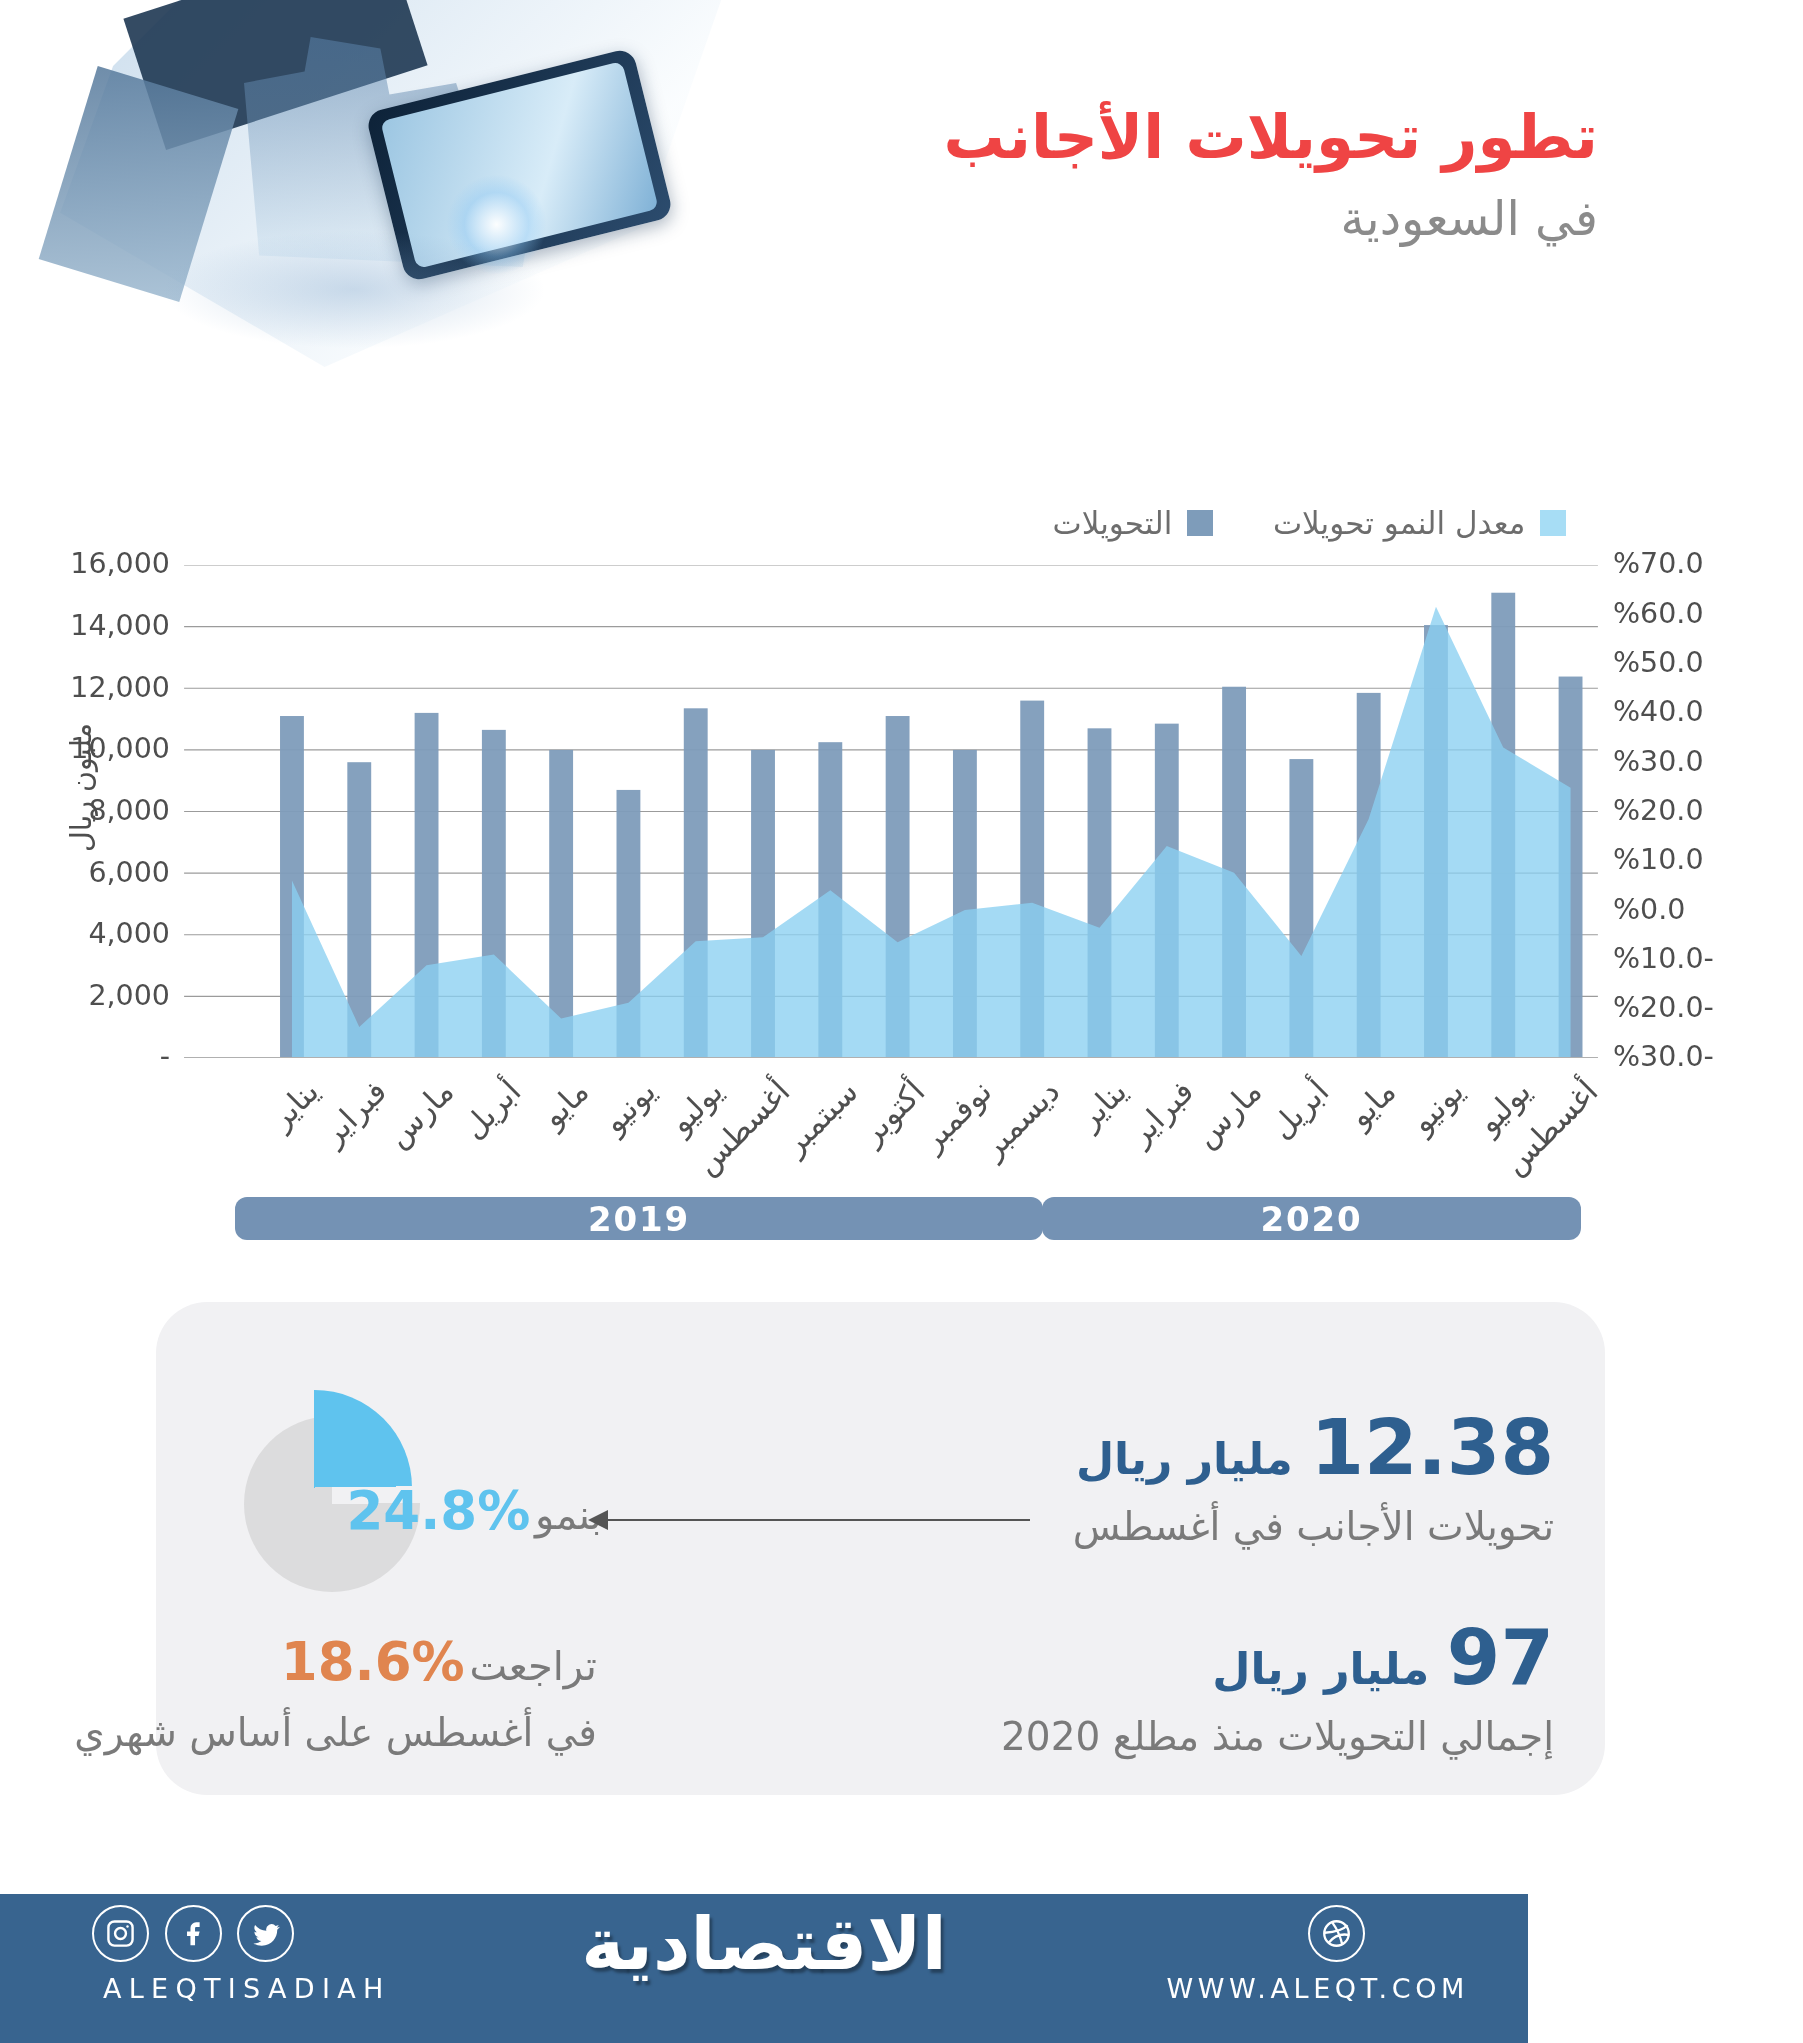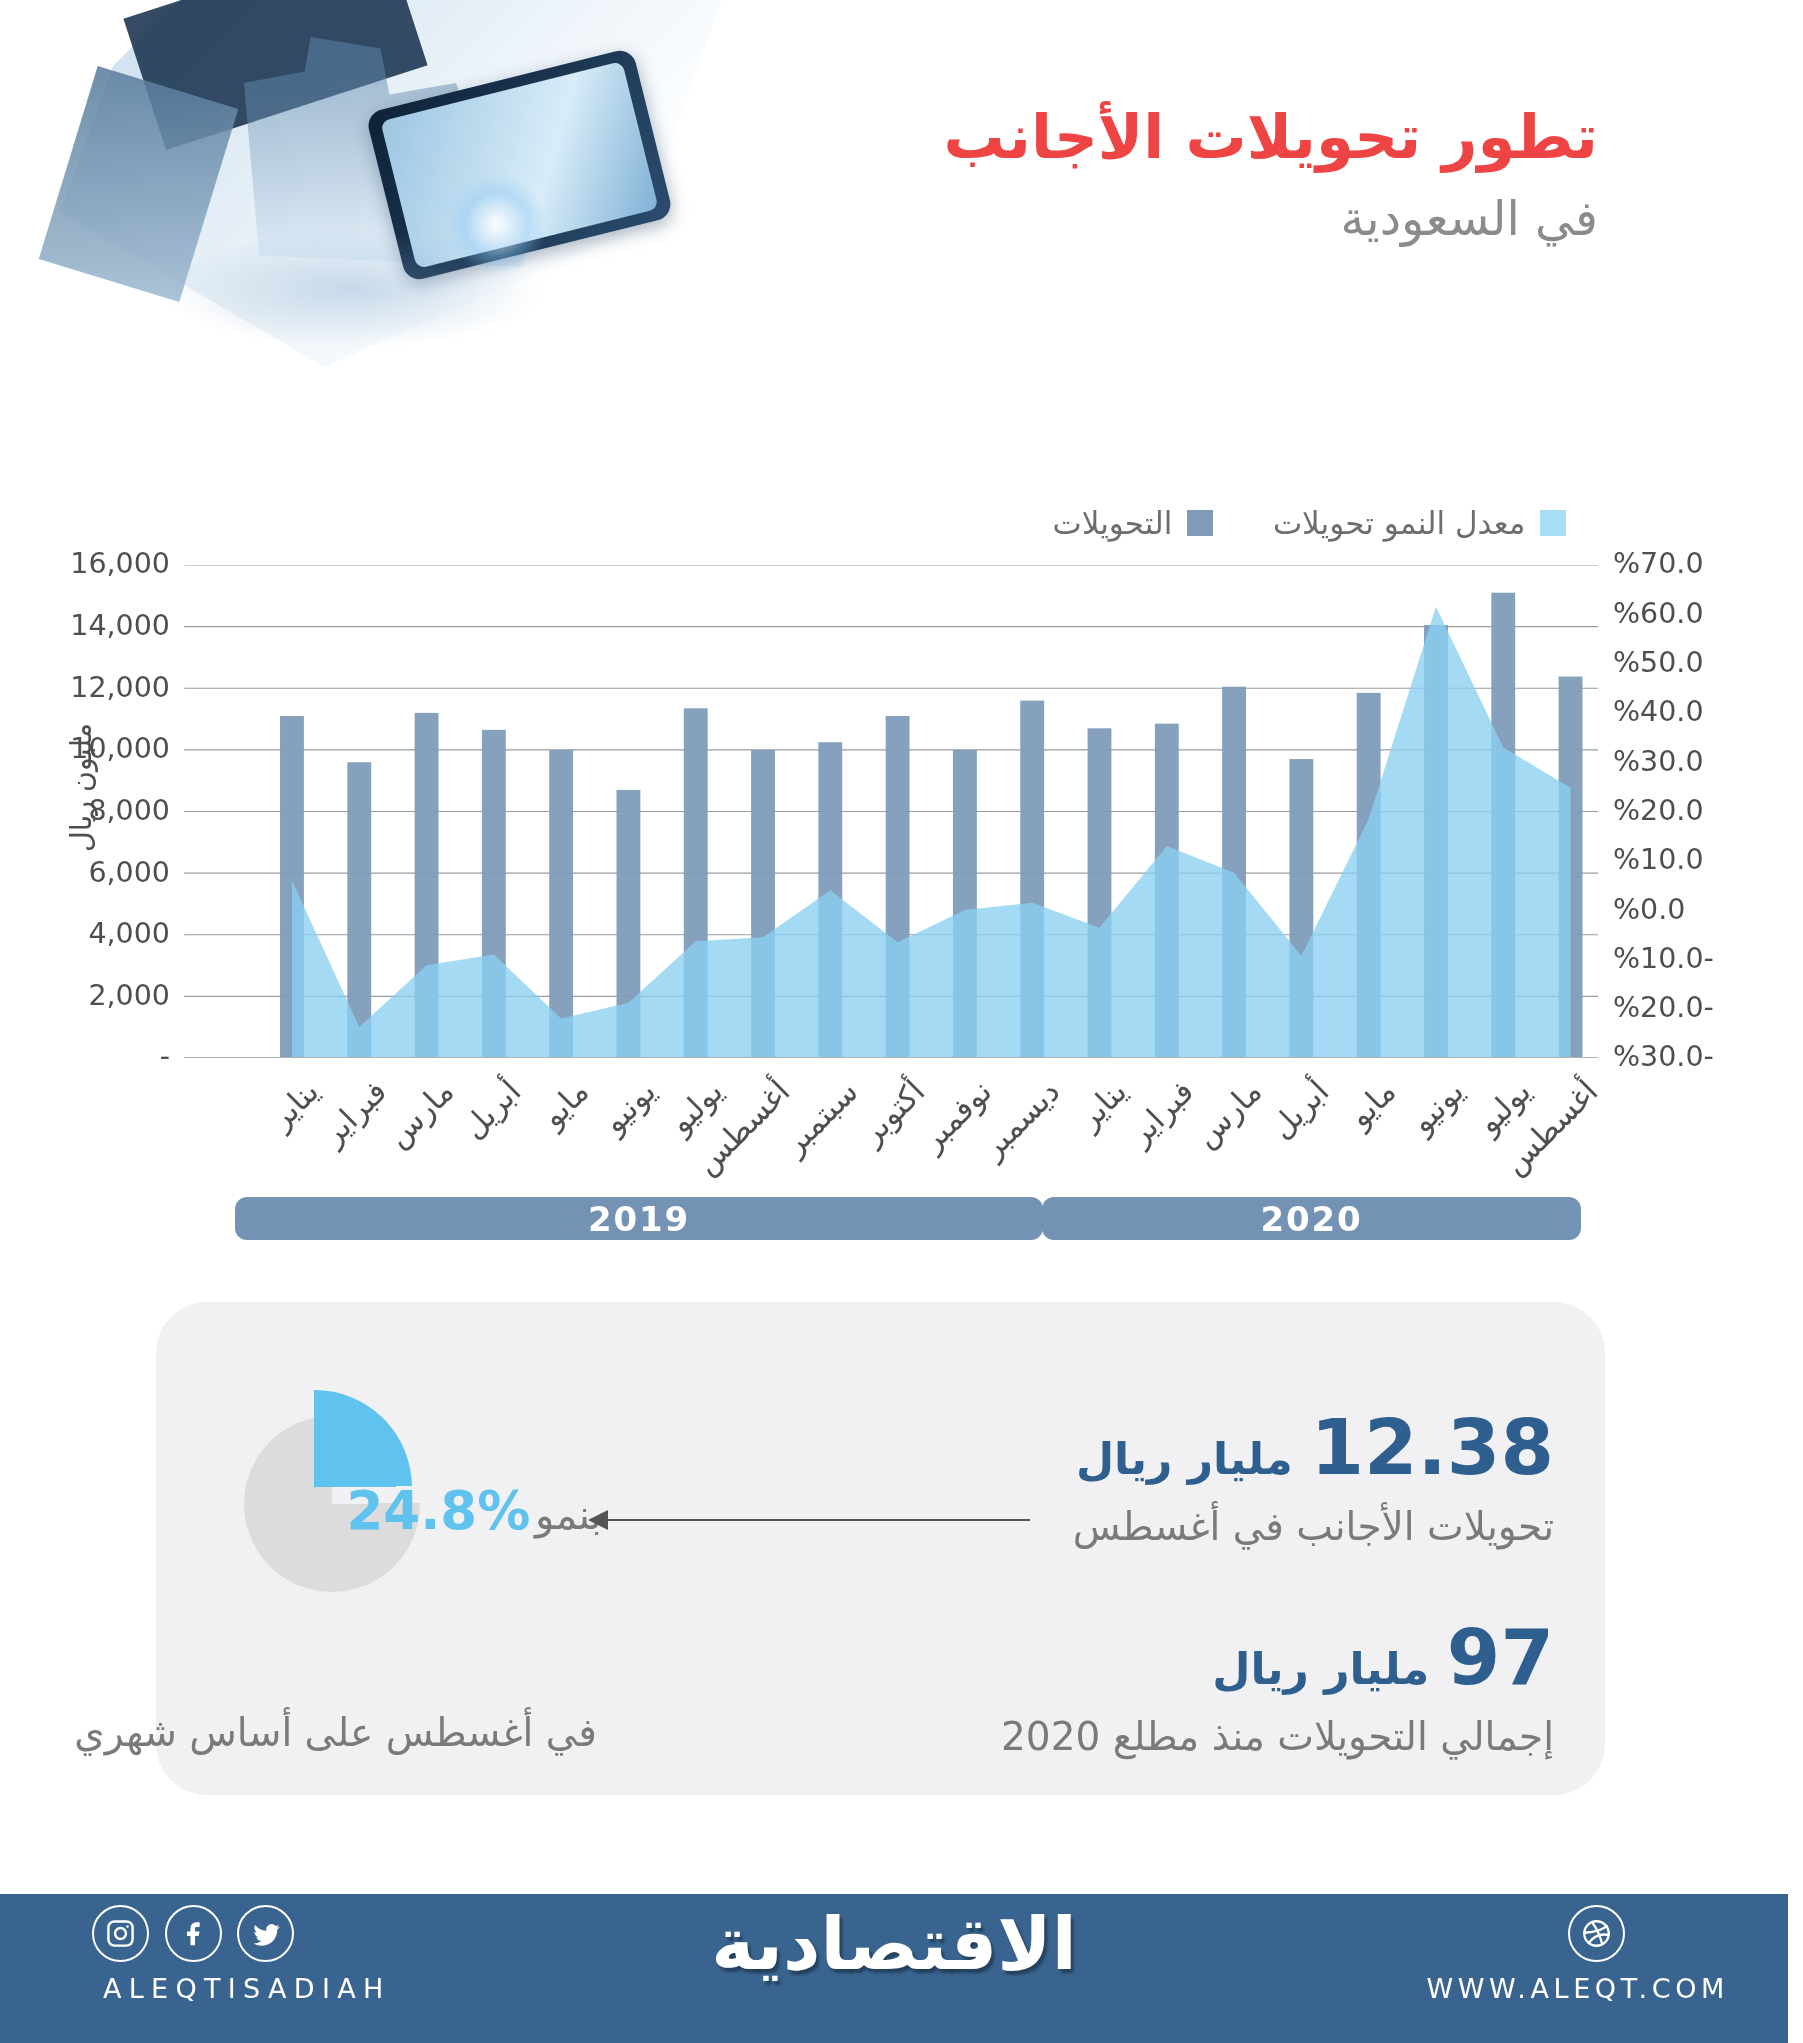--- a/index.html
+++ b/index.html
@@ -58,21 +58,21 @@
   .decline-line .word{font-size:40px;color:#7a7a7a;}
   .decline-line .num{font-size:53px;font-weight:bold;color:#e0854f;}
   .subtext{position:absolute;font-size:39px;color:#7a7a7a;direction:rtl;white-space:nowrap;}
   .arrow-line{position:absolute;border-top:2.8px solid #555;}
   .arrow-head{position:absolute;width:0;height:0;border-top:10px solid transparent;border-bottom:10px solid transparent;border-right:20px solid #555;}
   .stat{position:absolute;white-space:nowrap;direction:rtl;text-align:right;}
   .stat .big{font-size:77px;font-weight:bold;color:#2e5f8f;}
   .stat .unit{font-size:44px;font-weight:bold;color:#2e5f8f;margin-right:13px;}
 
   
-  .footer{position:absolute;left:0;top:1894px;width:1788px;height:150px;background:#38648f;}
+  .footer{position:absolute;left:0;top:1894px;width:1528px;height:150px;background:#38648f;}
   .social{position:absolute;left:92px;top:11px;display:flex;gap:15.6px;}
   .circle-ic{width:57px;height:57px;border:2.8px solid #fff;border-radius:50%;display:flex;align-items:center;justify-content:center;box-sizing:border-box;}
   .handle{position:absolute;left:103px;top:79px;color:#fff;font-size:27px;letter-spacing:7.3px;}
   .brand{position:absolute;left:50%;transform:translateX(-50%);top:7.3px;color:#fff;font-size:73px;font-weight:bold;direction:rtl;text-shadow:2.8px 3.7px 2.8px rgba(0,0,0,.35);}
   .site{position:absolute;right:59px;top:79px;color:#fff;font-size:27px;letter-spacing:4.6px;}
   .drib{position:absolute;right:163px;top:11px;}
 </style>
 </head>
 <body>
 
@@ -197,20 +197,24 @@
   <div class="pie-base" id="pieBase" style="left: 244px; top: 1416px; width: 176px; height: 176px; background: conic-gradient(transparent 0deg, transparent 89.3deg, rgb(220, 220, 221) 89.3deg, rgb(220, 220, 221) 360deg);"></div>
   <div class="pie-slice" id="pieSlice" style="left: 217px; top: 1390px; width: 195px; height: 195px; background: conic-gradient(rgb(95, 195, 238) 0deg, rgb(95, 195, 238) 89.3deg, transparent 89.3deg, transparent 360deg);"></div>
 
   <div class="growth-line" style="left:395px;top:1480px;width:207px;">
     <span class="word">بنمو</span>
     <span class="num">%24.8</span>
   </div>
   <div class="arrow-line" style="left:606px;top:1519px;width:424px;"></div>
   <div class="arrow-head" style="left:588px;top:1510px;"></div>
 
+  <div class="decline-line" style="left:294px;top:1631px;width:303px;">
+    <span class="word">تراجعت</span>
+    <span class="num">%18.6</span>
+  </div>
   <div class="subtext" style="left:209px;top:1710px;width:388px;text-align:right;">في أغسطس على أساس شهري</div>
 
   <div class="stat" style="right:250px;top:1403px;">
     <span class="big">12.38</span>
     <span class="unit">مليار ريال</span>
   </div>
   <div class="subtext" style="right:250px;top:1504px;">تحويلات الأجانب في أغسطس</div>
 
   <div class="stat" style="right:250px;top:1613px;">
     <span class="big">97</span>

